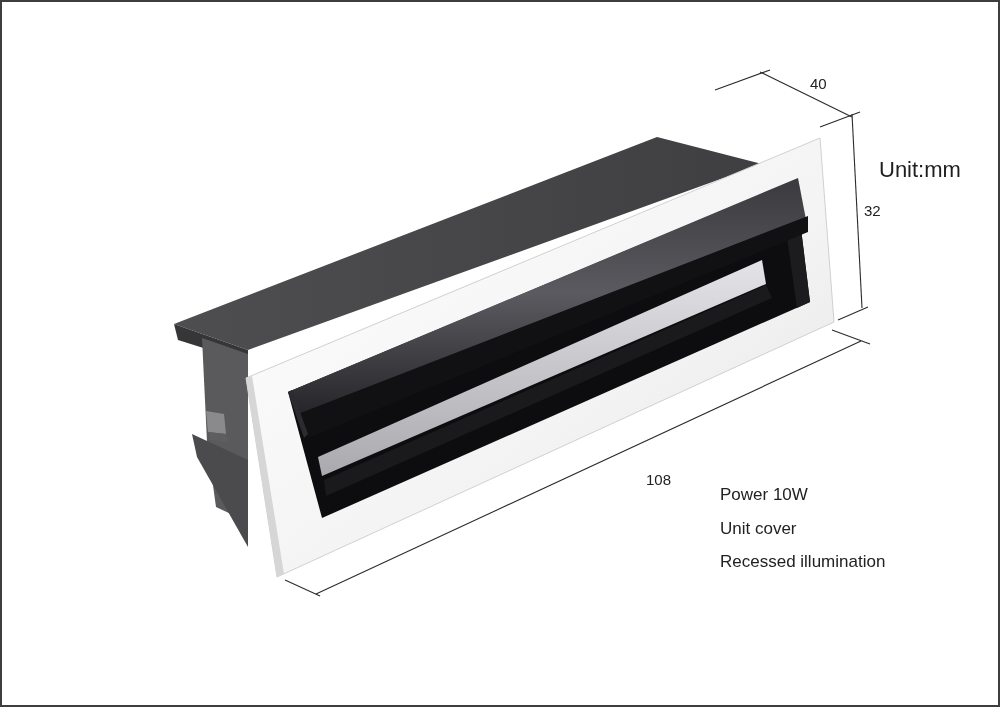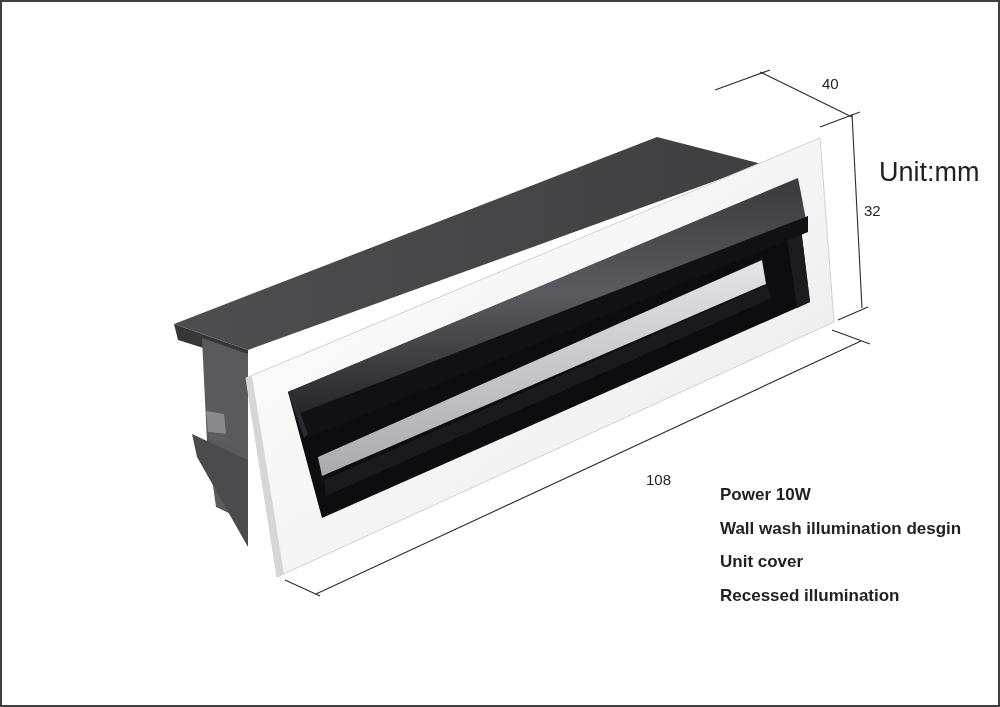--- a/index.html
+++ b/index.html
@@ -9,26 +9,26 @@
       width: 1000px; height: 707px;
       box-sizing: border-box;
       border: 2px solid #3e3e3e;
       background: #ffffff;
       font-family: "Liberation Sans", "DejaVu Sans", sans-serif;
       color: #222222;
     }
     svg.art { position: absolute; left: 0; top: 0; }
     .label { position: absolute; white-space: nowrap; color: #222; }
     .dim { font-size: 15px; }
-    .unit { font-size: 27px; left: 877px; top: 155px; color: #1f1f1f; }
-    .dim-40 { left: 808px; top: 73px; margin-left: 12px; }
+    .unit { font-size: 22px; left: 877px; top: 155px; color: #1f1f1f; }
+    .dim-40 { left: 808px; top: 73px; }
     .dim-32 { left: 862px; top: 200px; }
     .dim-108 { left: 644px; top: 469px; }
     .features { position: absolute; left: 718px; top: 476px; margin: 0; padding: 0; list-style: none; }
-    .features li { font-size: 17px; line-height: 33.5px; height: 33.5px; color: #222; font-weight: bold; }
+    .features li { font-size: 17px; line-height: 33.5px; height: 33.5px; color: #222; }
   </style>
 </head>
 <body>
 
 <div class="frame">
 
   <svg class="art" width="1000" height="707" viewBox="0 0 1000 707">
     <defs>
       <linearGradient id="frameGrad" x1="0" y1="0" x2="1" y2="1">
         <stop offset="0" stop-color="#ffffff"></stop>
@@ -95,17 +95,16 @@
     </g>
   </svg>
 
   <div class="label unit">Unit:mm</div>
   <div class="label dim dim-40">40</div>
   <div class="label dim dim-32">32</div>
   <div class="label dim dim-108">108</div>
 
   <ul class="features">
     <li>Power  10W</li>
-    <li>Wall wash illumination desgin</li>
     <li>Unit cover</li>
     <li>Recessed illumination</li>
   </ul>
 </div>
 
 </body></html>

